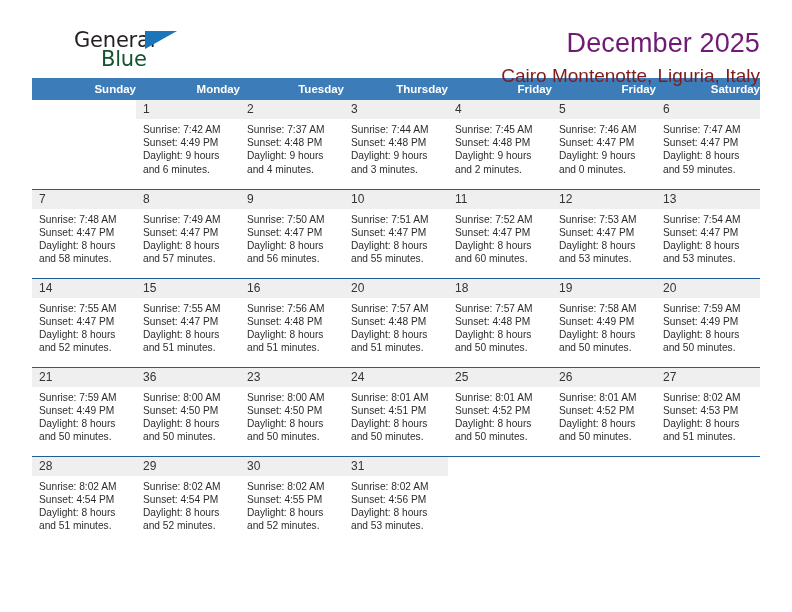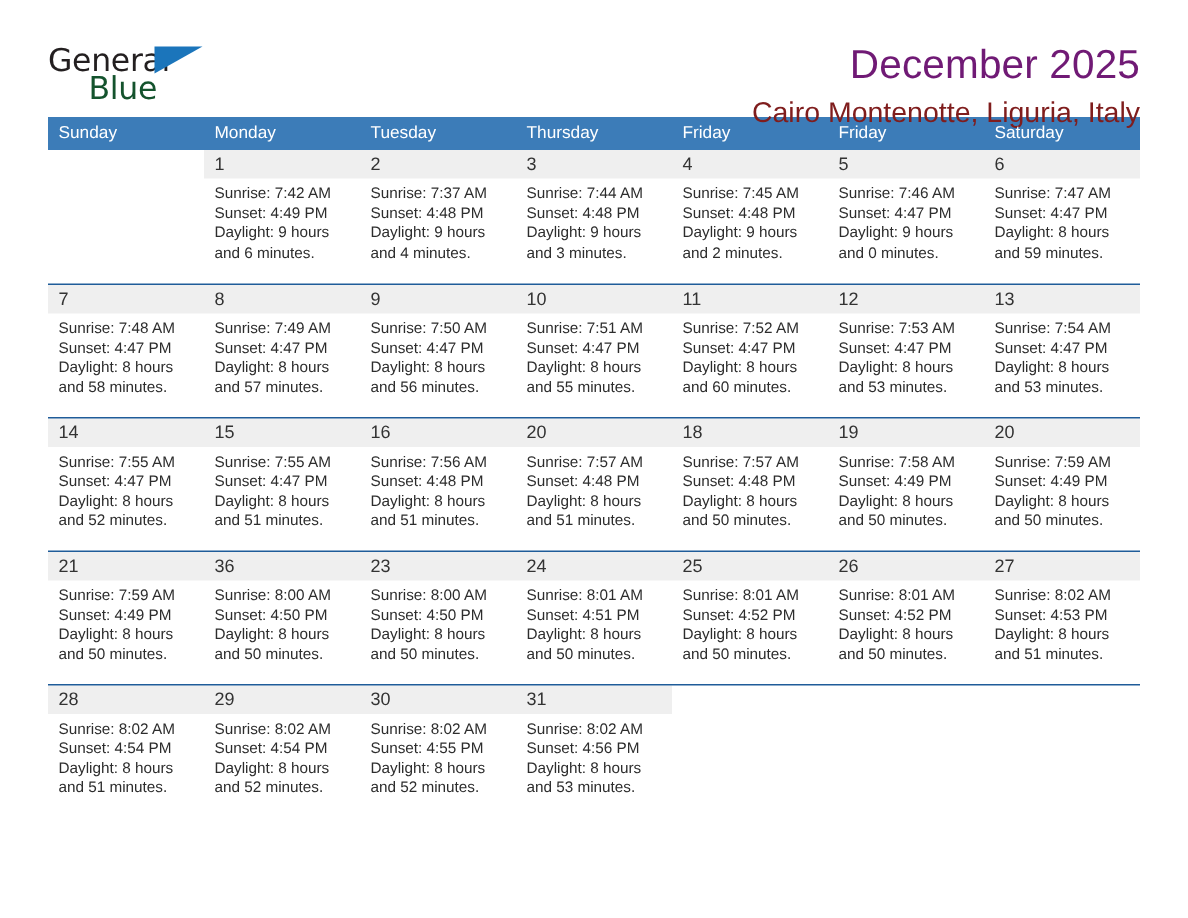--- a/index.html
+++ b/index.html
@@ -31,20 +31,21 @@
     padding-top: 28px;
     height: 72px;
   }
 
   .logo {
     position: relative;
     width: 112px;
     height: 46px;
     line-height: 1;
     user-select: none;
+    margin-left: 42px;
   }
   .logo-general {
     position: absolute;
     left: 0;
     top: 2px;
     font-size: 21px;
     letter-spacing: -0.2px;
     color: #231f20;
     font-family: "DejaVu Sans", sans-serif;
   }
@@ -89,22 +90,22 @@
   .calendar {
     width: 728px;
     border-collapse: collapse;
     table-layout: fixed;
     margin-top: 6px;
   }
   .calendar th {
     background: #3c7cb8;
     color: #ffffff;
     font-size: 11.5px;
-    font-weight: normal;
-    text-align: left;
+    font-weight: bold;
+    text-align: right;
     padding: 5px 0 5px 7px;
     height: 21px;
     border: none;
   }
 
   .calendar td {
     vertical-align: top;
     padding: 0;
     border: none;
     border-top: 1.6px solid #1f5c99;

